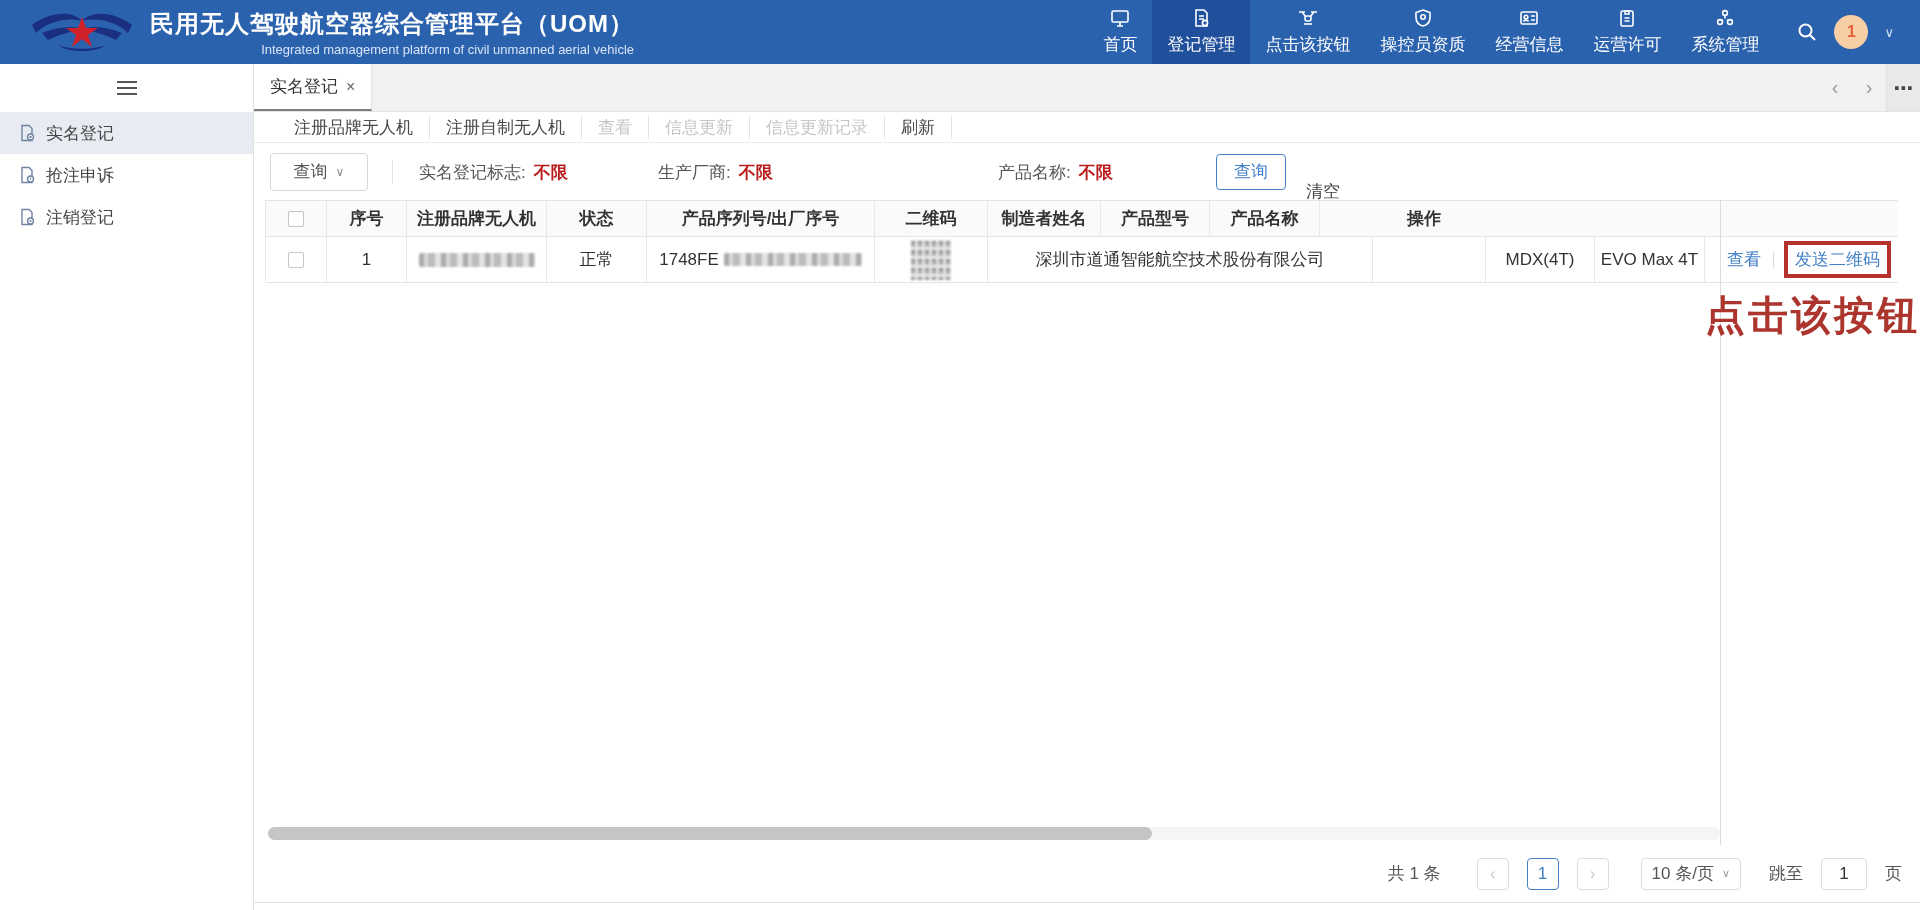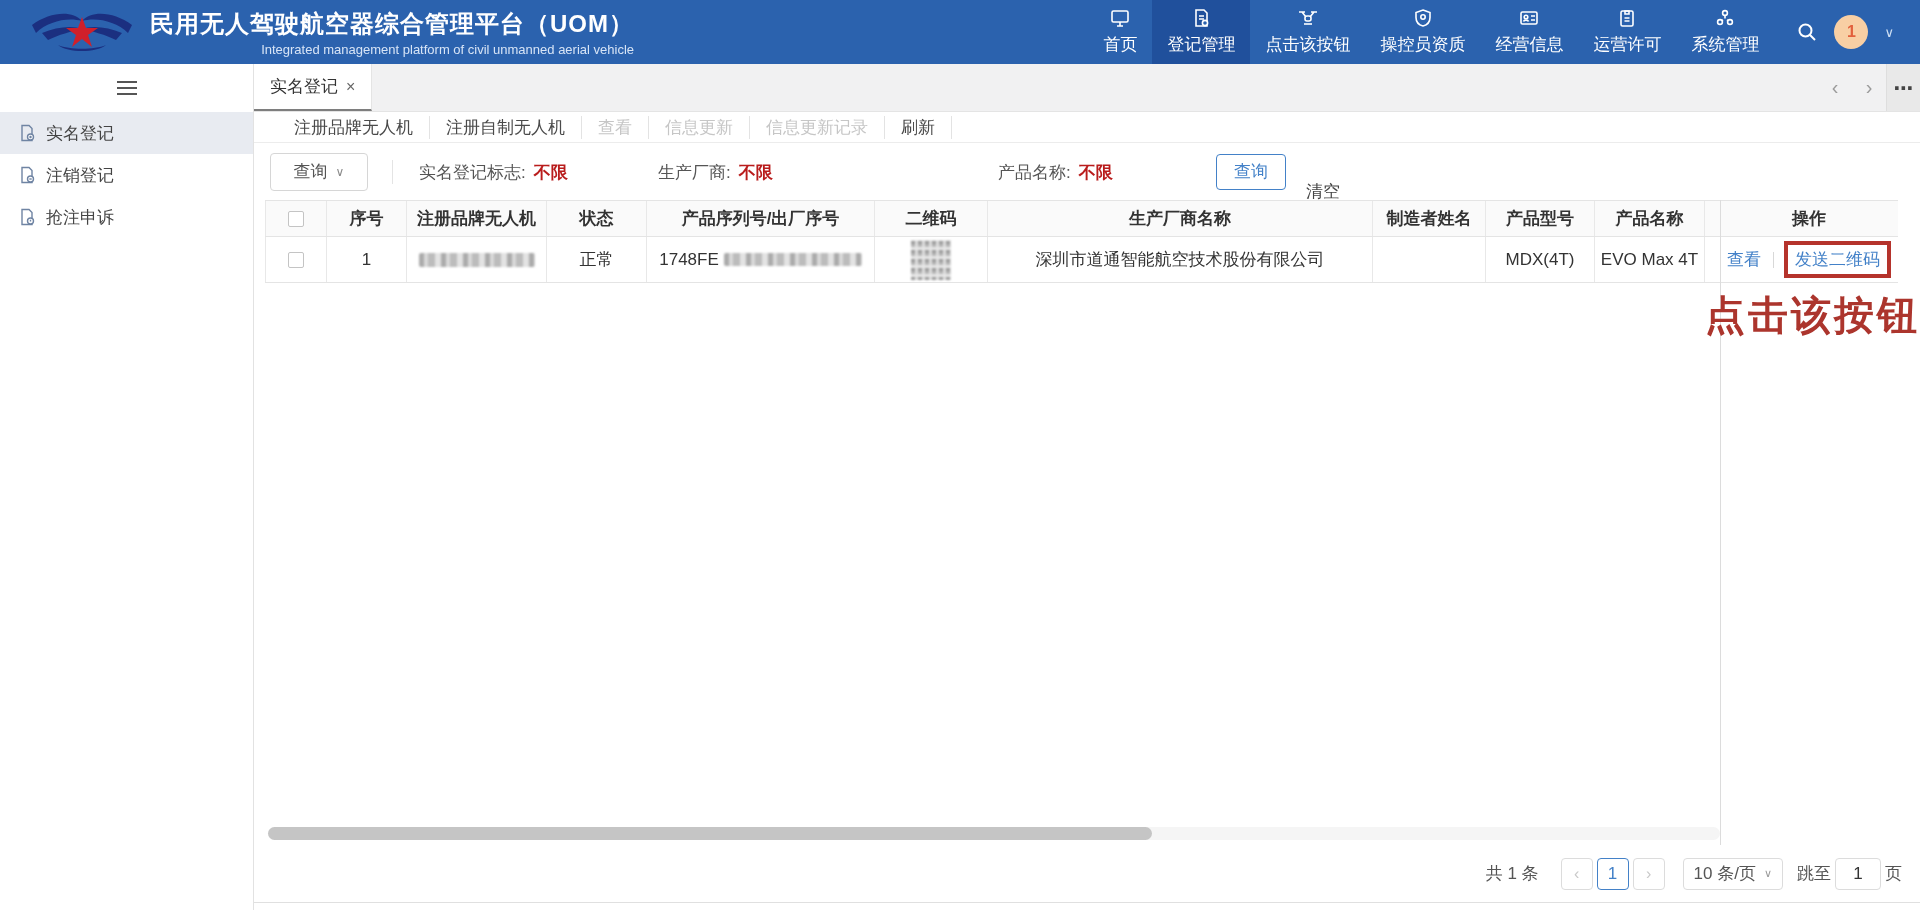--- a/index.html
+++ b/index.html
@@ -99,21 +99,21 @@
   .red-box { border:4px solid #b5332c; padding:3px 7px; display:flex; align-items:center; }
   .annotation { position:absolute; right:0; top:88px; width:300px; text-align:right;
     color:#ac352d; font-size:40px; font-weight:700; letter-spacing:3px; }
   .hscroll-track { position:absolute; left:14px; bottom:5px; width:1452px; height:13px;
     background:#f5f5f5; border-radius:7px; }
   .hscroll-thumb { position:absolute; left:0; top:0; width:884px; height:13px;
     background:#c5c5c5; border-radius:7px; cursor:grab; }
 
   
   .pagination { height:58px; display:flex; align-items:center; justify-content:flex-end;
-    padding-right:18px; gap:4px; border-bottom:1px solid #e0e0e0; font-size:17px; color:#555; }
+    padding-right:18px; gap:18px; border-bottom:1px solid #e0e0e0; font-size:17px; color:#555; }
   .pg-total { margin-right:18px; }
   .pg-btn { width:32px; height:32px; border:1px solid #dcdcdc; border-radius:4px; background:#fff;
     display:flex; align-items:center; justify-content:center; color:#c9c9c9; font-size:16px;
     cursor:pointer; }
   .pg-page { width:32px; height:32px; border:1px solid #4381c8; border-radius:4px; color:#4381c8;
     background:#fff; display:flex; align-items:center; justify-content:center; cursor:pointer; }
   .pg-size { margin-left:14px; height:32px; min-width:96px; border:1px solid #dcdcdc;
     border-radius:4px; display:flex; align-items:center; justify-content:center; gap:8px;
     padding:0 10px; cursor:pointer; }
   .pg-size .dn { font-size:11px; color:#999; }
@@ -238,34 +238,34 @@
           <path d="M11.3 13 h2.4 M12.5 11.8 v2.4"></path>
         </svg>
     </span>
     <span>实名登记</span>
   </div>
   <div class="side-item">
     <span class="side-ic">
       <svg width="18" height="18" viewBox="0 0 18 18" fill="none" stroke="#6f84a3" stroke-width="1.4">
           <path d="M4 1.5 h7 l3 3 v12 h-10 z"></path>
           <circle cx="12.5" cy="13" r="3" fill="#fff"></circle>
-          <path d="M11.3 13 h2.4"></path>
+          <path d="M12.5 11.8 v1.6 M12.5 14.4 v0.1"></path>
         </svg>
     </span>
-    <span>注销登记</span>
+    <span>抢注申诉</span>
   </div>
   <div class="side-item">
     <span class="side-ic">
       <svg width="18" height="18" viewBox="0 0 18 18" fill="none" stroke="#6f84a3" stroke-width="1.4">
           <path d="M4 1.5 h7 l3 3 v12 h-10 z"></path>
           <circle cx="12.5" cy="13" r="3" fill="#fff"></circle>
-          <path d="M12.5 11.8 v1.6 M12.5 14.4 v0.1"></path>
+          <path d="M11.3 13 h2.4"></path>
         </svg>
     </span>
-    <span>抢注申诉</span>
+    <span>注销登记</span>
   </div>
 </aside>
 
 <main class="main">
 
   <div class="tabbar">
     <div class="tab">
       <span>实名登记</span>
       <span class="tab-close">×</span>
     </div>
@@ -310,21 +310,20 @@
   <div class="table-area">
     <div class="trow thead">
       <div class="cell c0">
           <span class="cb"></span>
         </div>
       <div class="cell c1">序号</div>
       <div class="cell c2">注册品牌无人机</div>
       <div class="cell c3">状态</div>
       <div class="cell c4">产品序列号/出厂序号</div>
       <div class="cell c5">二维码</div>
-      <div class="cell c6">生产厂商名称</div>
       <div class="cell c7">制造者姓名</div>
       <div class="cell c8">产品型号</div>
       <div class="cell c9">产品名称</div>
       <div class="cell c10 nob"></div>
       <div class="cell c11 nob">操作</div>
     </div>
 
     <div class="trow tbody">
       <div class="cell c0">
           <span class="cb"></span>

